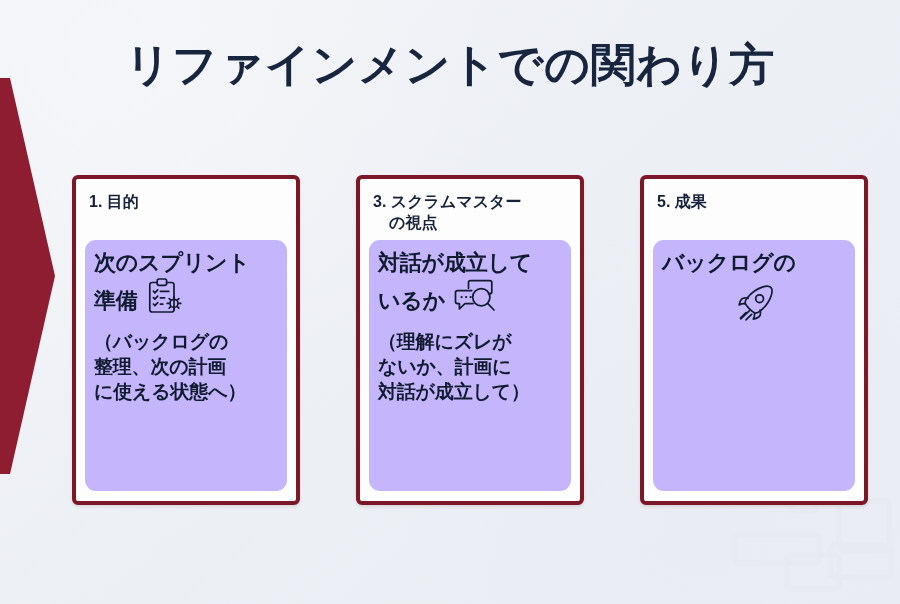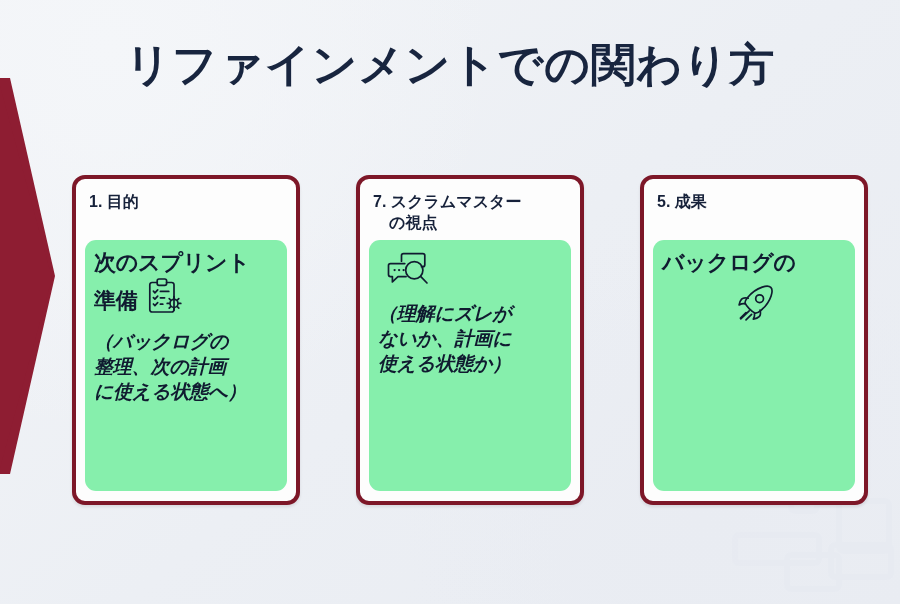--- a/index.html
+++ b/index.html
@@ -84,21 +84,21 @@
     justify-content: space-between;
     align-items: stretch;
   }
 
   .card {
     position: relative;
     width: 228px;
     box-sizing: border-box;
     background: #fdfdfd;
     border: 4px solid #7d1728;
-    border-radius: 13px;
+    border-radius: 6px;
     padding: 9px 9px 10px 9px;
     display: flex;
     flex-direction: column;
     box-shadow: 0 2px 3px rgba(40, 20, 30, 0.10);
   }
 
   .card-header {
     font-size: 16px;
     font-weight: bold;
     color: #16213a;
@@ -107,21 +107,21 @@
     min-height: 42px;
     white-space: pre-line;
   }
   .card.wrap-header .card-header {
     text-indent: 0;
   }
 
   .card-body {
     margin-top: 6px;
     flex: 1;
-    background: #86efac;
+    background: #c4b5fd;
     border-radius: 11px;
     padding: 9px 8px 12px 9px;
     box-sizing: border-box;
     display: flex;
     flex-direction: column;
   }
 
   .body-headline {
     font-size: 22px;
     font-weight: bold;
@@ -142,21 +142,20 @@
   }
 
   .body-note {
     margin-top: 6px;
     font-size: 19px;
     font-weight: bold;
     color: #101b30;
     line-height: 1.32;
     letter-spacing: -0.2px;
     white-space: pre-line;
-    font-style: italic;
   }
 
   svg { display: inline-block; }
 </style>
 </head>
 <body>
 
 <div id="slide">
 
   <div class="watermark">
@@ -195,39 +194,40 @@
             </svg>
           </span>
         </div>
         <div class="body-note">（バックログの
 整理、次の計画
 に使える状態へ）</div>
       </div>
     </div>
 
     <div class="card wrap-header">
-      <div class="card-header">7. スクラムマスター
+      <div class="card-header">3. スクラムマスター
 　の視点</div>
       <div class="card-body">
         <div class="body-headline">
-          <span class="icon-inline">
+          <span style="white-space:pre-line">対話が成立して
+いるか</span><span class="icon-inline">
             <svg width="50" height="40" viewBox="0 0 50 40" fill="none" stroke="#101b30" stroke-width="1.7" stroke-linecap="round" stroke-linejoin="round">
               <path d="M17.5 12.2V6.6a2 2 0 0 1 2-2h19.3a2 2 0 0 1 2 2v9.1a2 2 0 0 1-2 2h-1.3"></path>
               <path d="M20.8 14.6H6.5a2 2 0 0 0-2 2v9a2 2 0 0 0 2 2h1.9v5.3l5.6-5.3h8.1"></path>
               <circle cx="10.6" cy="21.1" r="1.15" fill="#101b30" stroke="none"></circle>
               <circle cx="15.1" cy="21.1" r="1.15" fill="#101b30" stroke="none"></circle>
               <circle cx="19.6" cy="21.1" r="1.15" fill="#101b30" stroke="none"></circle>
               <circle cx="30.3" cy="21.3" r="8.6"></circle>
               <path d="M36.6 27.4l6.4 6.6"></path>
             </svg>
           </span>
         </div>
         <div class="body-note">（理解にズレが
 ないか、計画に
-使える状態か）</div>
+対話が成立して）</div>
       </div>
     </div>
 
     <div class="card">
       <div class="card-header">5. 成果</div>
       <div class="card-body">
         <div class="body-headline">
           <span style="white-space:pre-line">バックログの</span>
         </div>
         <div class="icon-block">

